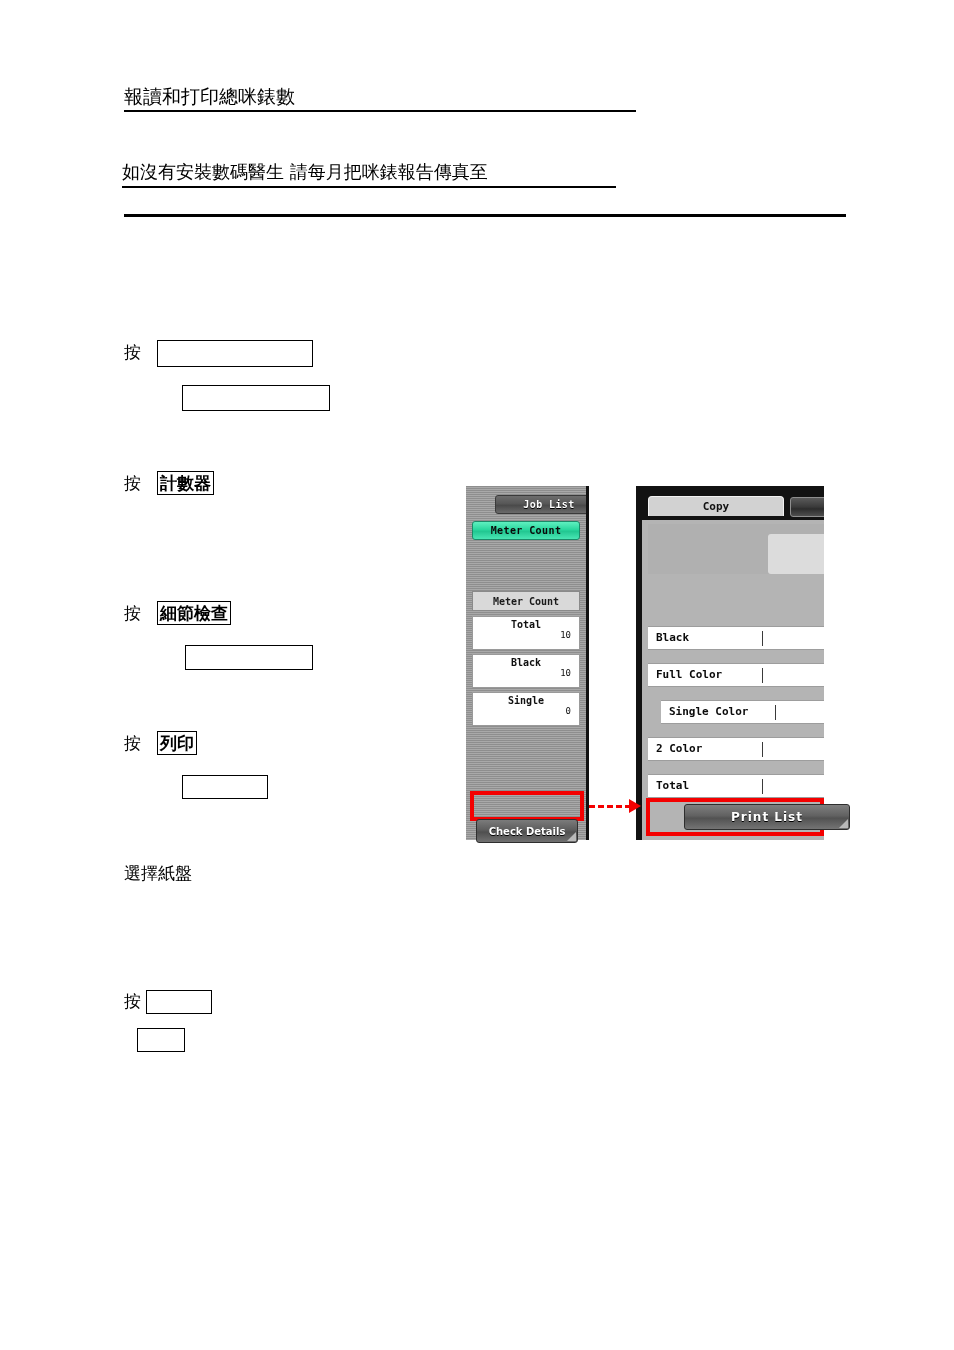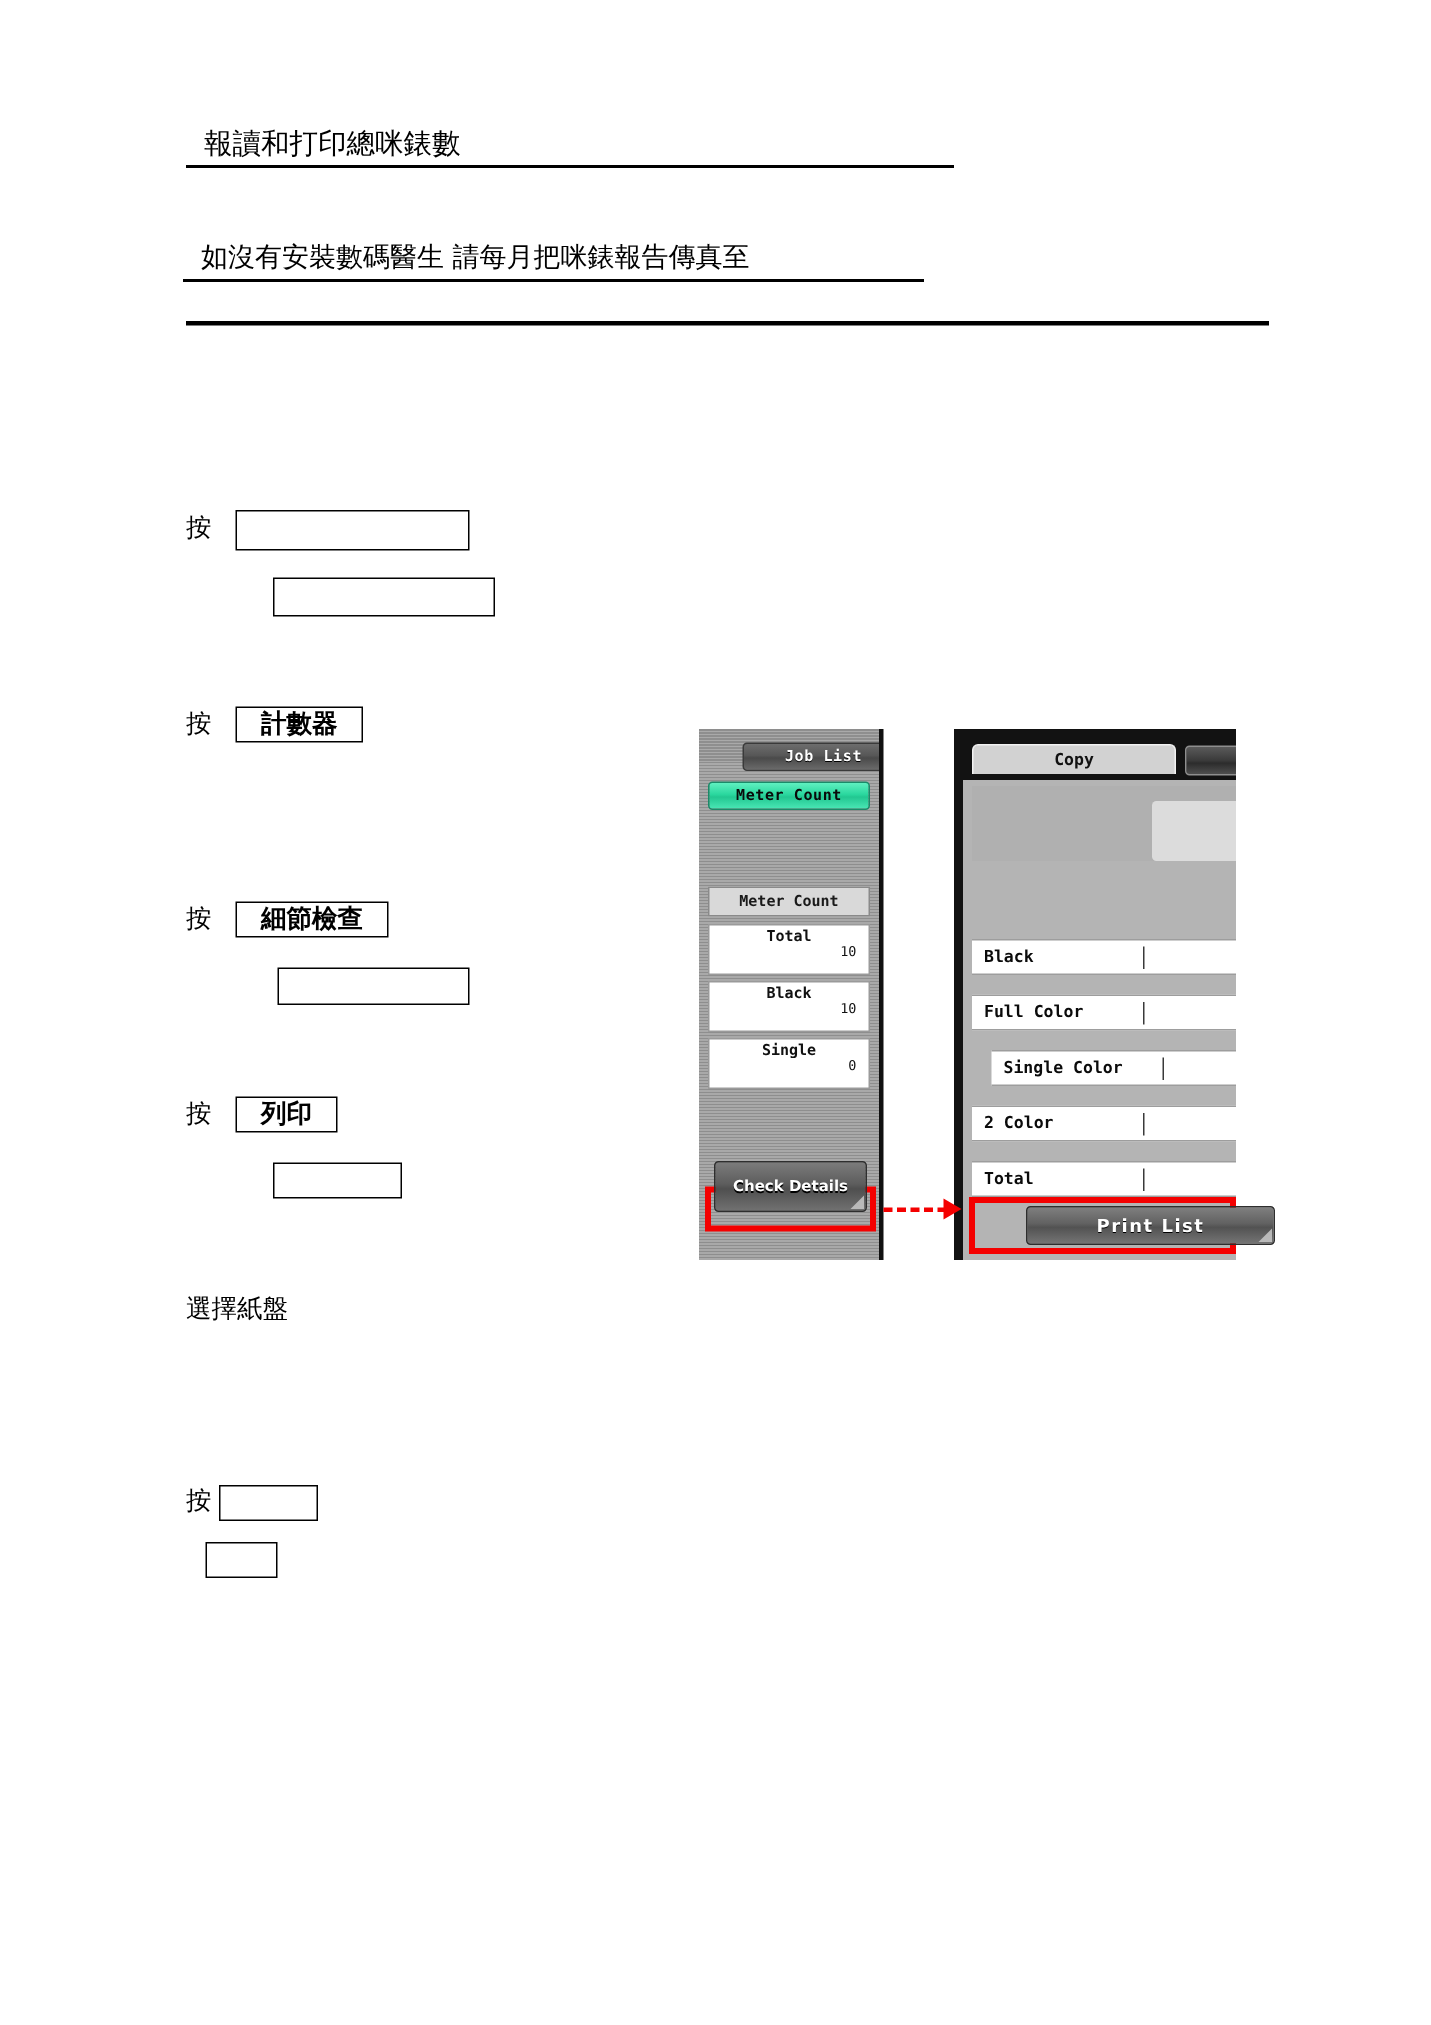--- a/index.html
+++ b/index.html
@@ -16,41 +16,40 @@
     overflow: hidden;
   }
 
   
   .doc-heading {
     position: absolute;
     font-size: 19px;
     line-height: 24px;
     white-space: nowrap;
     letter-spacing: 0px;
-    margin-left: 12px;
   }
   .heading-rule {
     position: absolute;
     border-bottom: 2px solid #000;
   }
   .heading-rule.thick { border-bottom: 3px solid #000; }
 
   
   .step-label {
     position: absolute;
     font-size: 17px;
     line-height: 22px;
     white-space: nowrap;
   }
   .boxed-key {
     position: absolute;
     border: 1.5px solid #000;
     font-size: 17px;
     line-height: 20px;
-    padding: 1px 16px;
+    padding: 1px 2px;
     white-space: nowrap;
     background: #fff;
     font-weight: 600;
   }
   .blank-box {
     position: absolute;
     border: 1.5px solid #000;
     background: #fff;
   }
   .plain-text {
@@ -369,21 +368,21 @@
   </div>
 
   <div class="lp-field" style="top:206px;">
     <span class="f-name">Single</span>
     <span class="f-val">0</span>
   </div>
 
 </div>
 
 <div class="red-box" style="left:470px; top:791px; width:114px; height:30px;"></div>
-<div class="lp-check-btn" style="left:476px; top:774px; width:102px; height:34px;">
+<div class="lp-check-btn" style="left:476px; top:819px; width:102px; height:24px;">
   <span>Check Details</span>
   <span class="corner-fold"></span>
 </div>
 
 <div id="connector-line"></div>
 <div id="connector-arrow"></div>
 
 <div class="panel" id="right-panel">
 
   <div id="rp-tabbar">

